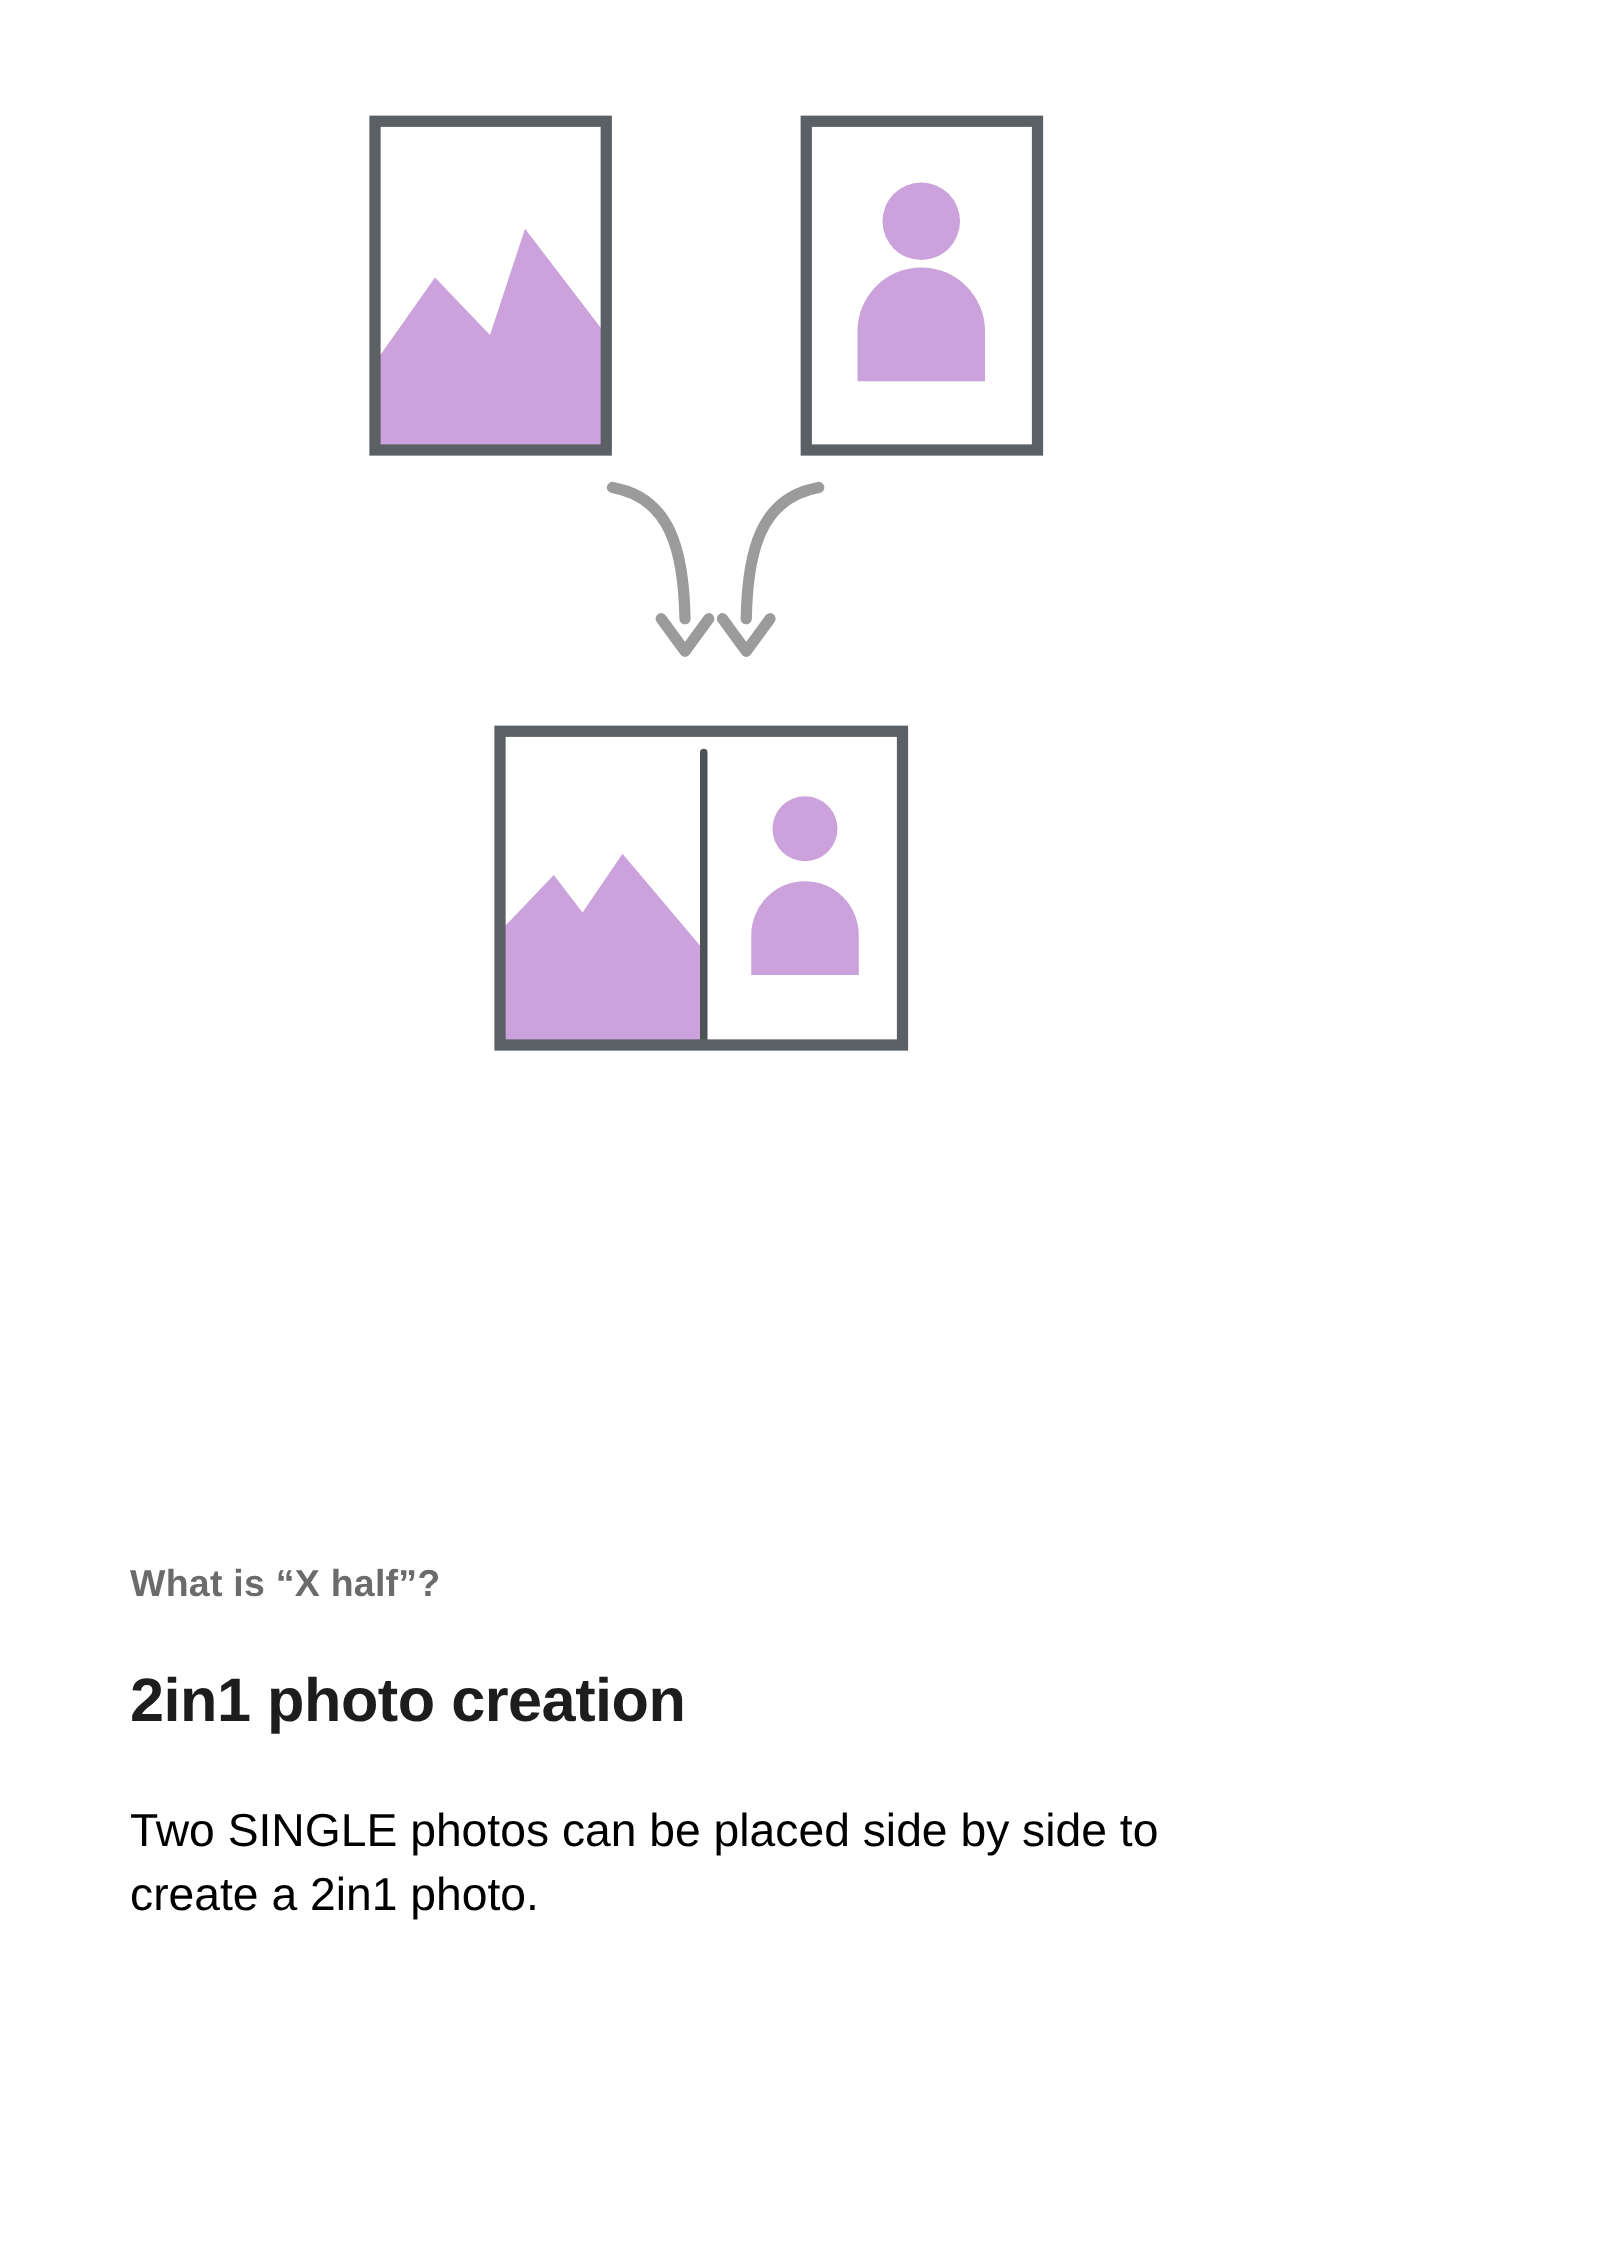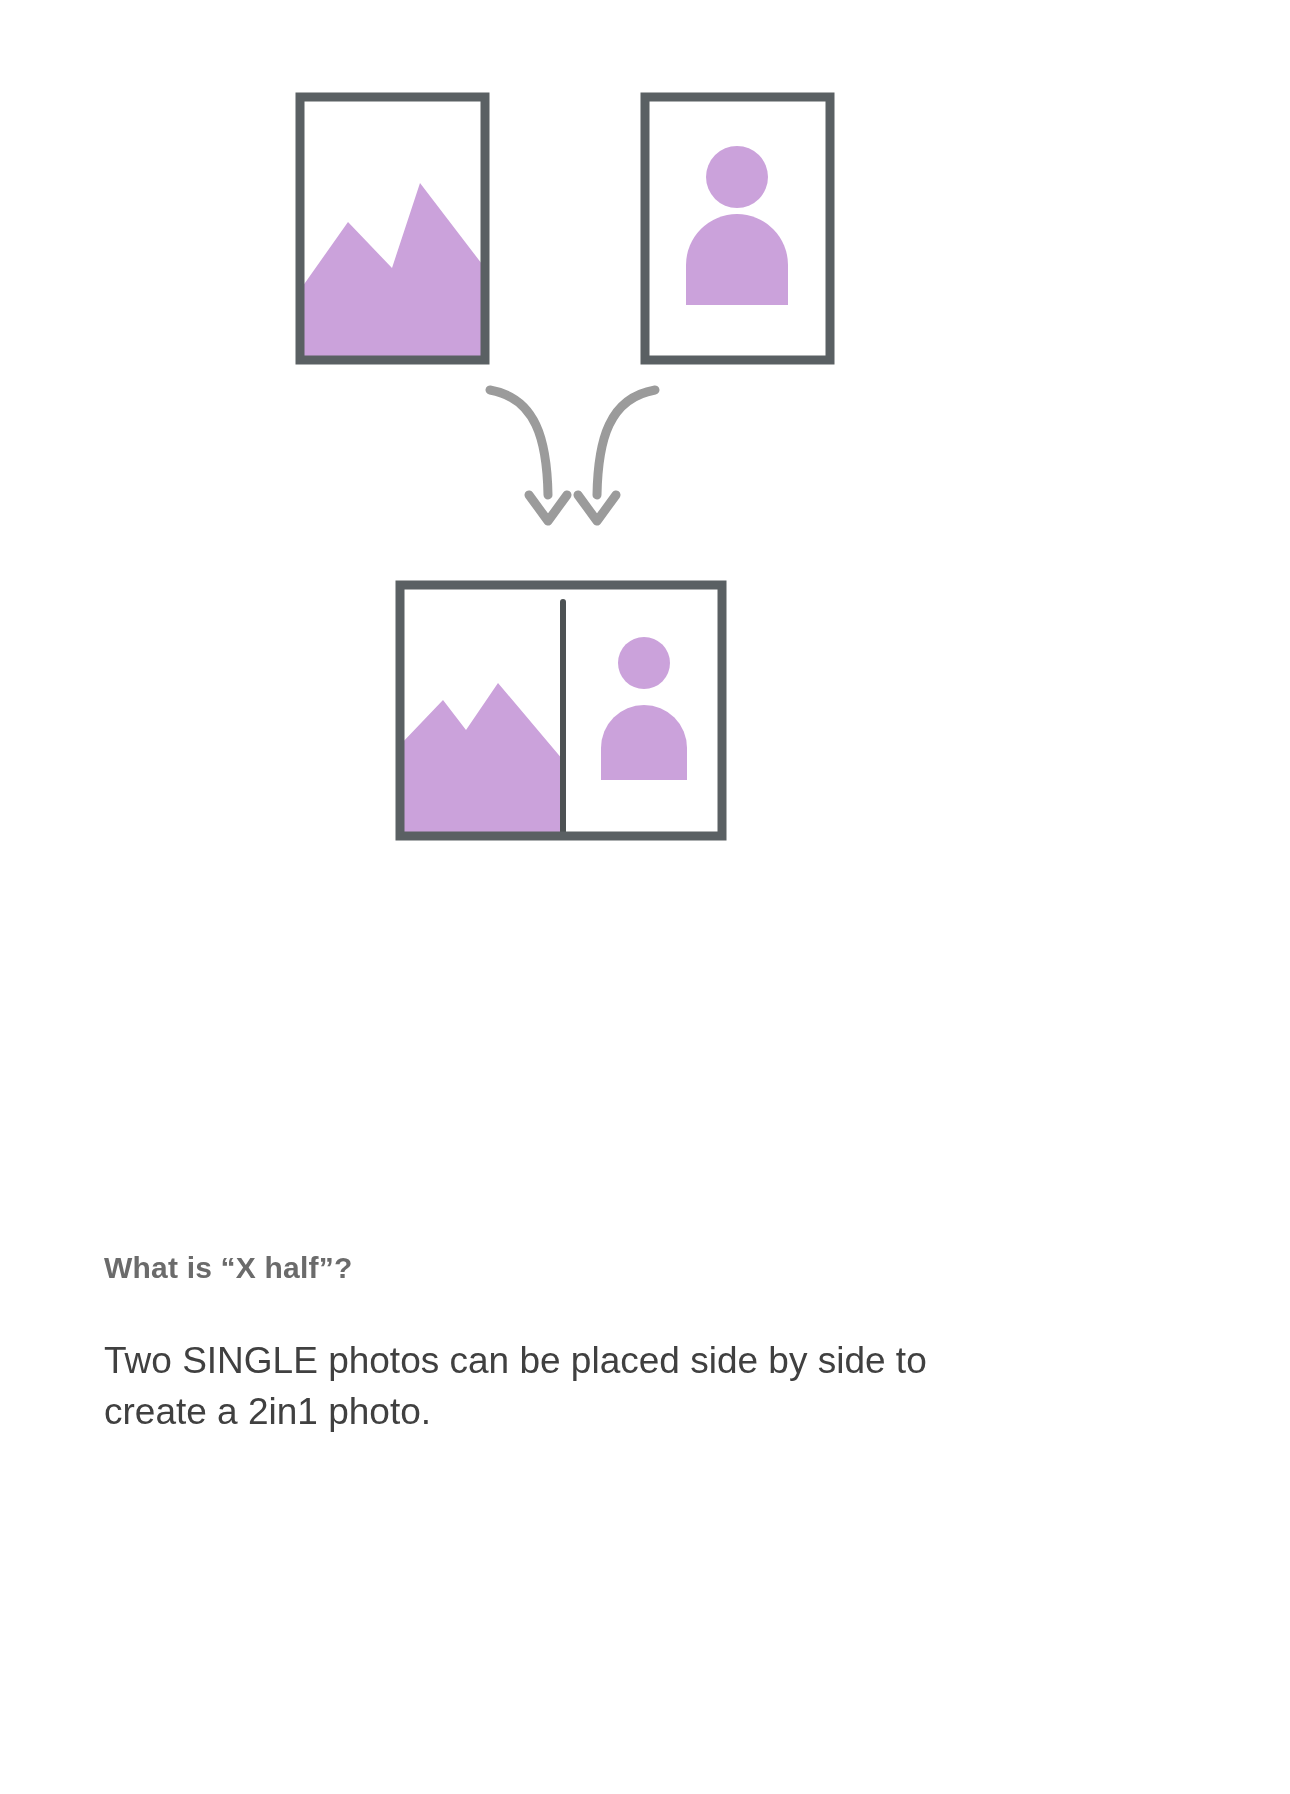--- a/index.html
+++ b/index.html
@@ -49,21 +49,21 @@
     font-size: 49px;
     font-weight: bold;
     color: #1d1d1d;
     letter-spacing: -0.4px;
     margin: 46px 0 0 0;
     line-height: 1.18;
   }
   .body-text {
     font-size: 37px;
     font-weight: normal;
-    color: #404040;
+    color: #000000;
     margin: 48px 0 0 0;
     line-height: 1.38;
     max-width: 905px;
   }
 </style>
 </head>
 <body>
 
 <div class="illustration">
   <svg viewBox="0 0 1290 900" xmlns="http://www.w3.org/2000/svg" aria-hidden="true">
@@ -119,14 +119,15 @@
 
       <line x1="563" y1="602" x2="563" y2="836" stroke="#4d5254" stroke-width="6" stroke-linecap="round"></line>
 
       <rect x="400" y="585" width="322" height="251" fill="none" stroke="#5a6063" stroke-width="9"></rect>
     </g>
   </svg>
 </div>
 
 <div class="textblock">
   <p class="eyebrow">What is “X half”?</p>
+  <h1 class="title">2in1 photo creation</h1>
   <p class="body-text">Two SINGLE photos can be placed side by side to create a 2in1 photo.</p>
 </div>
 
 </body></html>

